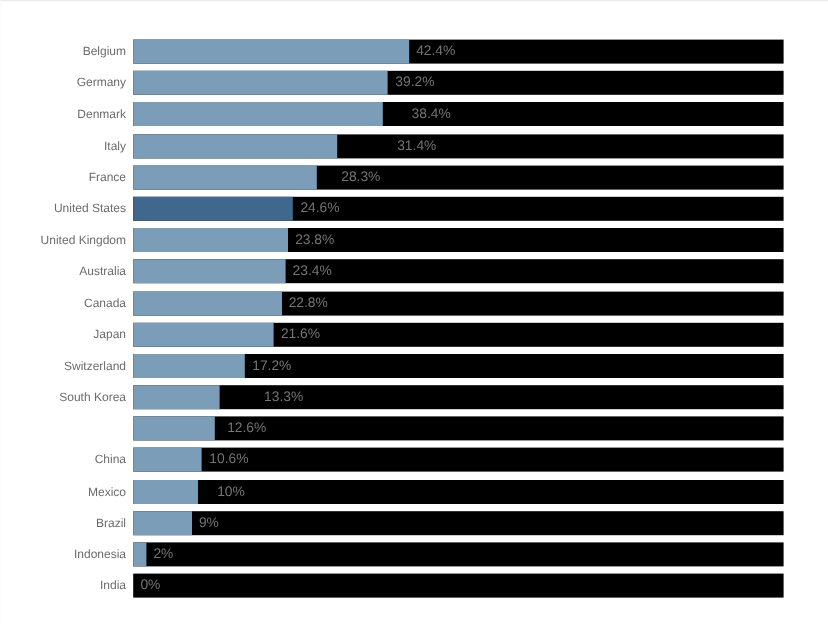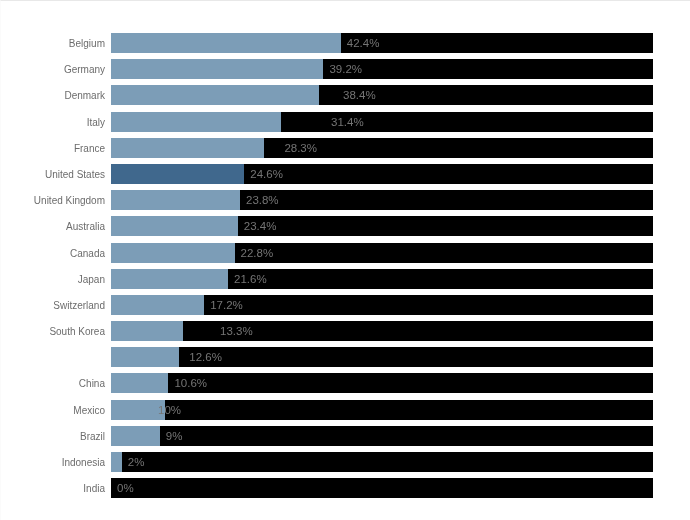--- a/index.html
+++ b/index.html
@@ -181,21 +181,21 @@
         <div class="row-label">China</div>
         <div class="track">
           <div class="bar" style="width: 57.452px;"></div>
           <div class="value-label" style="left: 57.452px;">10.6%</div>
         </div>
       </div>
       <div class="row">
         <div class="row-label">Mexico</div>
         <div class="track">
           <div class="bar" style="width: 54.2px;"></div>
-          <div class="value-label" style="left: 41px;">10%</div>
+          <div class="value-label" style="left: 64px;">10%</div>
         </div>
       </div>
       <div class="row">
         <div class="row-label">Brazil</div>
         <div class="track">
           <div class="bar" style="width: 48.78px;"></div>
           <div class="value-label" style="left: 48.78px;">9%</div>
         </div>
       </div>
       <div class="row">

